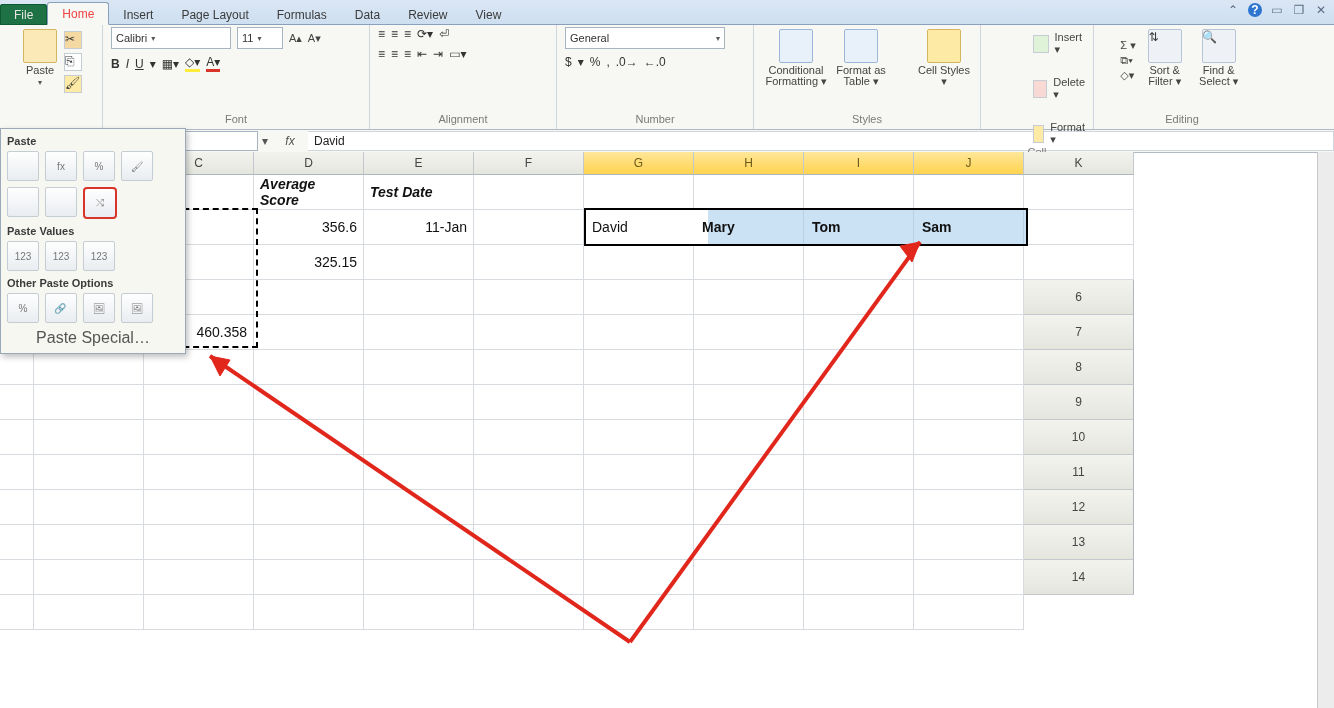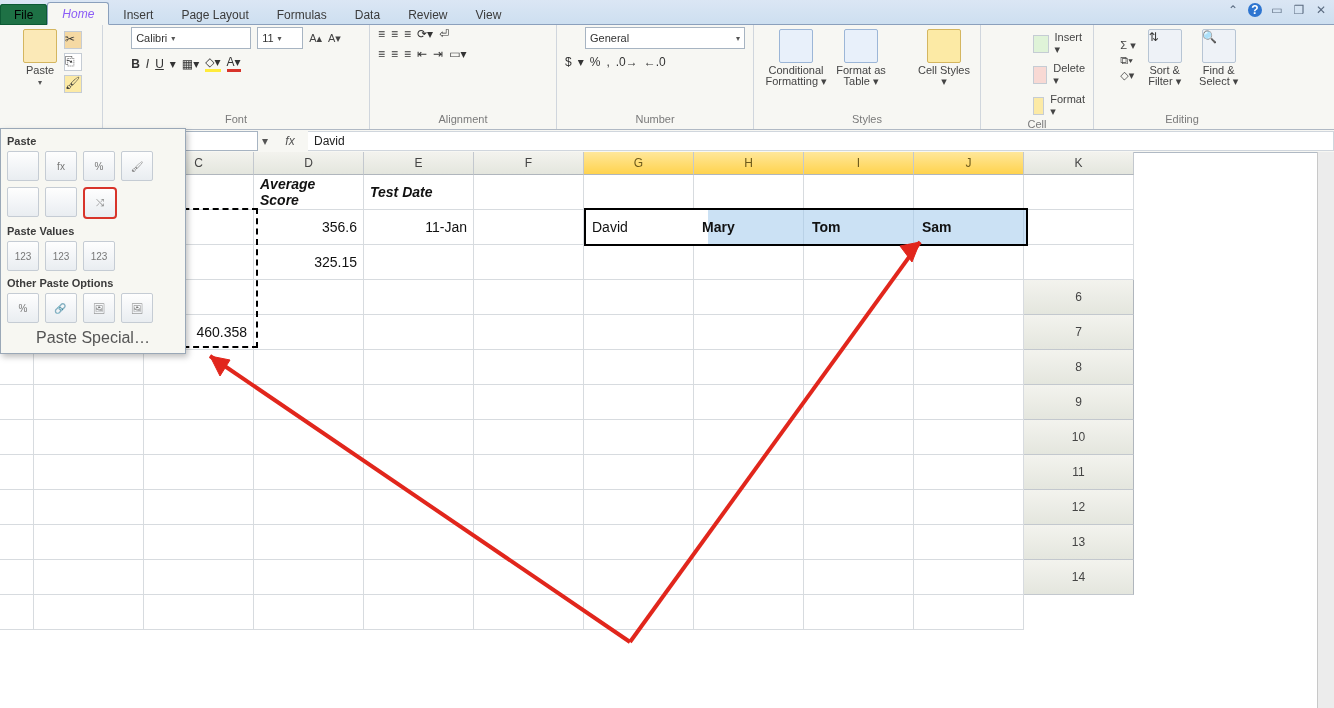--- a/index.html
+++ b/index.html
@@ -2,22 +2,22 @@
 <html><head>
 <meta charset="utf-8">
 <style>
 html,body{margin:0;padding:0;font-family:"Segoe UI",Tahoma,Arial,sans-serif;font-size:12px;background:#fff;color:#333;overflow:hidden;}
 
 .flex{display:flex;}
 .col{display:flex;flex-direction:column;}
 
 #tabbar{height:24px;background:linear-gradient(#dbe6f4,#cddff0);border-bottom:1px solid #8ba0bc;display:flex;align-items:flex-end;padding-left:0;position:relative;}
 .tab{padding:4px 14px 3px;font-size:12px;color:#3b3b3b;cursor:default;position:relative;top:1px;}
-.tab.file{background:#1e7145;color:#000000;border-top-left-radius:3px;border-top-right-radius:3px;box-shadow:0 0 0 1px #0d5a34 inset;}
-.tab.active{background:#f7f7f3;border:1px solid #8ba0bc;border-bottom:1px solid #f7f7f3;color:#8b5cf6;border-top-left-radius:3px;border-top-right-radius:3px;font-style:italic;}
+.tab.file{background:#1e7145;color:#e5e5e5;border-top-left-radius:3px;border-top-right-radius:3px;box-shadow:0 0 0 1px #0d5a34 inset;}
+.tab.active{background:#f7f7f3;border:1px solid #8ba0bc;border-bottom:1px solid #f7f7f3;color:#ef4444;border-top-left-radius:3px;border-top-right-radius:3px;}
 #wincontrols{position:absolute;right:6px;top:3px;display:flex;gap:8px;color:#5b6b80;}
 #wincontrols span{width:14px;height:14px;display:inline-flex;align-items:center;justify-content:center;}
 
 #ribbon{height:104px;background:#f7f7f3;border-bottom:1px solid #b0b9c4;display:flex;position:relative;}
 .grp{border-right:1px solid #d0d6dd;padding:2px 8px 0;display:flex;flex-direction:column;justify-content:space-between;align-items:center;}
 .grp-title{text-align:center;height:16px;width:100%;font-size:11px;color:#7a7a7a;}
 .bigbtn{width:40px;height:60px;display:flex;flex-direction:column;align-items:center;justify-content:flex-start;padding-top:2px;gap:2px;cursor:default;}
 .bigbtn .ic{width:32px;height:32px;background:#fbe9b7;border:1px solid #d4b660;border-radius:2px;}
 .bigbtn .cap{font-size:11px;color:#444;text-align:center;line-height:11px;}
 .row-btns{display:flex;gap:6px;align-items:center;}
@@ -89,21 +89,21 @@
       </div>
       <div class="col" style="gap:4px;padding-top:4px;">
         <div class="mini" style="background:#f5d9a3;">✂</div>
         <div class="mini">⎘</div>
         <div class="mini" style="background:#fceaa5;">🖌</div>
       </div>
     </div>
     <div class="grp-title">&nbsp;</div>
   </div>
 
-  <div class="grp" style="width:250px;align-items:center;">
+  <div class="grp" style="width:250px;align-items:flex-start;">
     <div class="col" style="gap:6px;">
       <div class="row-btns">
         <div class="combo" style="width:110px;">
             <span>Calibri</span>
             <span class="dd">▾</span>
           </div>
         <div class="combo" style="width:36px;">
             <span>11</span>
             <span class="dd">▾</span>
           </div>
@@ -139,21 +139,21 @@
         <span>⇤</span>
         <span>⇥</span>
         <span>▭▾</span>
       </div>
     </div>
     <div class="grp-title">Alignment</div>
   </div>
 
   <div class="grp" style="width:180px;align-items:stretch;">
     <div class="col" style="gap:6px;">
-      <div class="combo" style="width:150px;margin-left:20px;">
+      <div class="combo" style="width:150px;">
           <span>General</span>
           <span class="dd" style="margin-left:auto;">▾</span>
         </div>
       <div class="row-btns">
         <span>$</span>
           <span class="dd">▾</span>
         <span>%</span>
         <span>,</span>
         <span>.0→</span>
         <span>←.0</span>
@@ -174,21 +174,21 @@
       </div>
       <div class="bigbtn" style="width:54px;margin-left:24px;">
         <div class="ic" style="background:#fceaa5;border-color:#d4b660;"></div>
         <div class="cap">Cell Styles ▾</div>
       </div>
     </div>
     <div class="grp-title">Styles</div>
   </div>
 
   <div class="grp" style="width:96px;align-items:stretch;">
-    <div class="col" style="gap:6px;padding-top:4px;margin-left:44px;">
+    <div class="col" style="gap:20px;padding-top:4px;margin-left:44px;">
       <div class="row-btns">
           <span class="mini" style="background:#dff3d8;"></span>
           <span class="txtbtn">Insert ▾</span>
         </div>
       <div class="row-btns">
           <span class="mini" style="background:#f8d9d4;"></span>
           <span class="txtbtn">Delete ▾</span>
         </div>
       <div class="row-btns">
           <span class="mini" style="background:#fceaa5;"></span>

